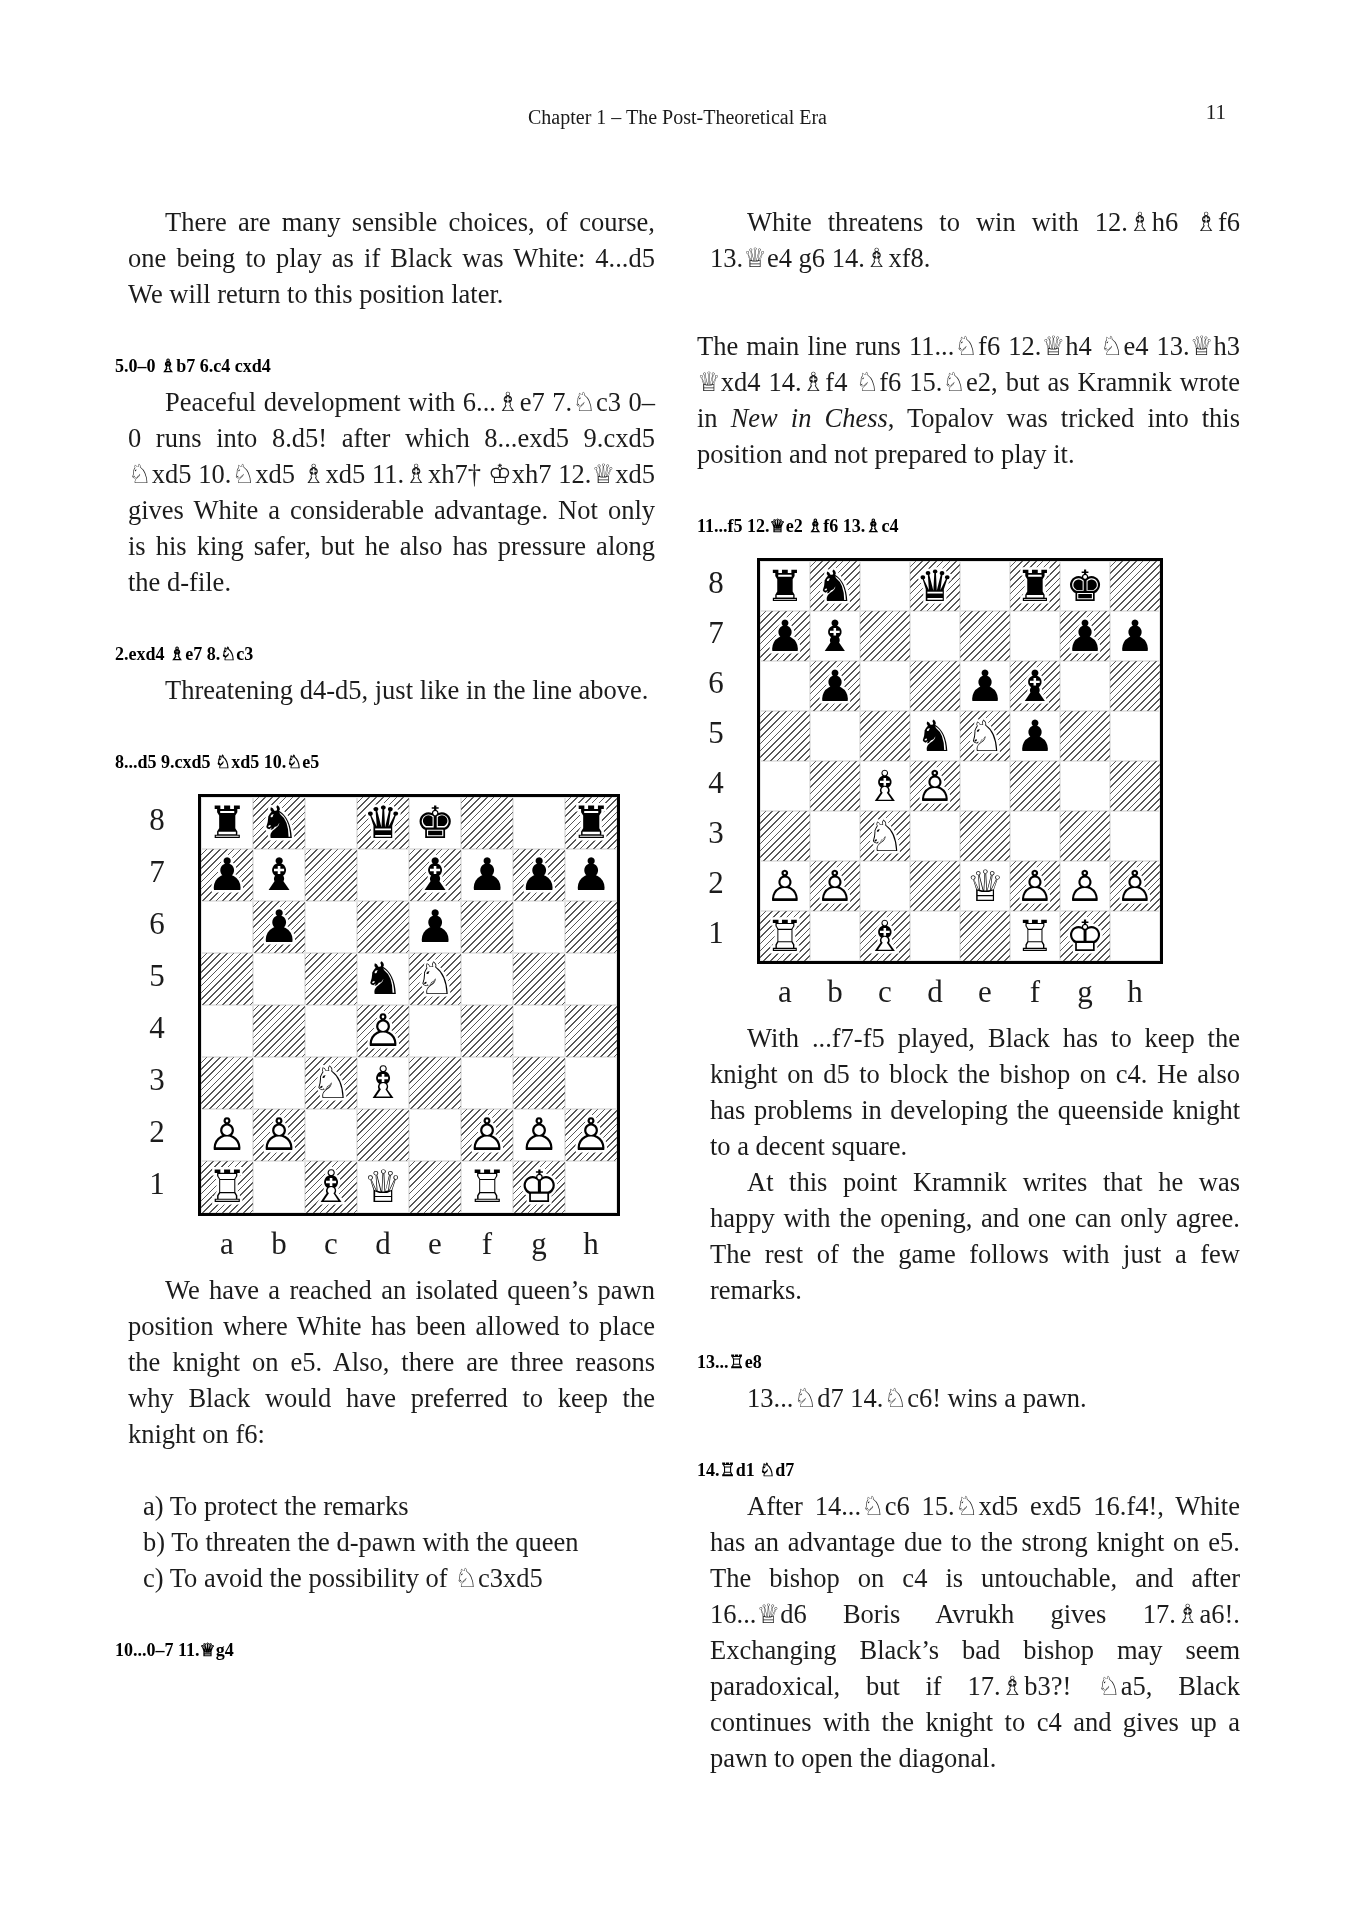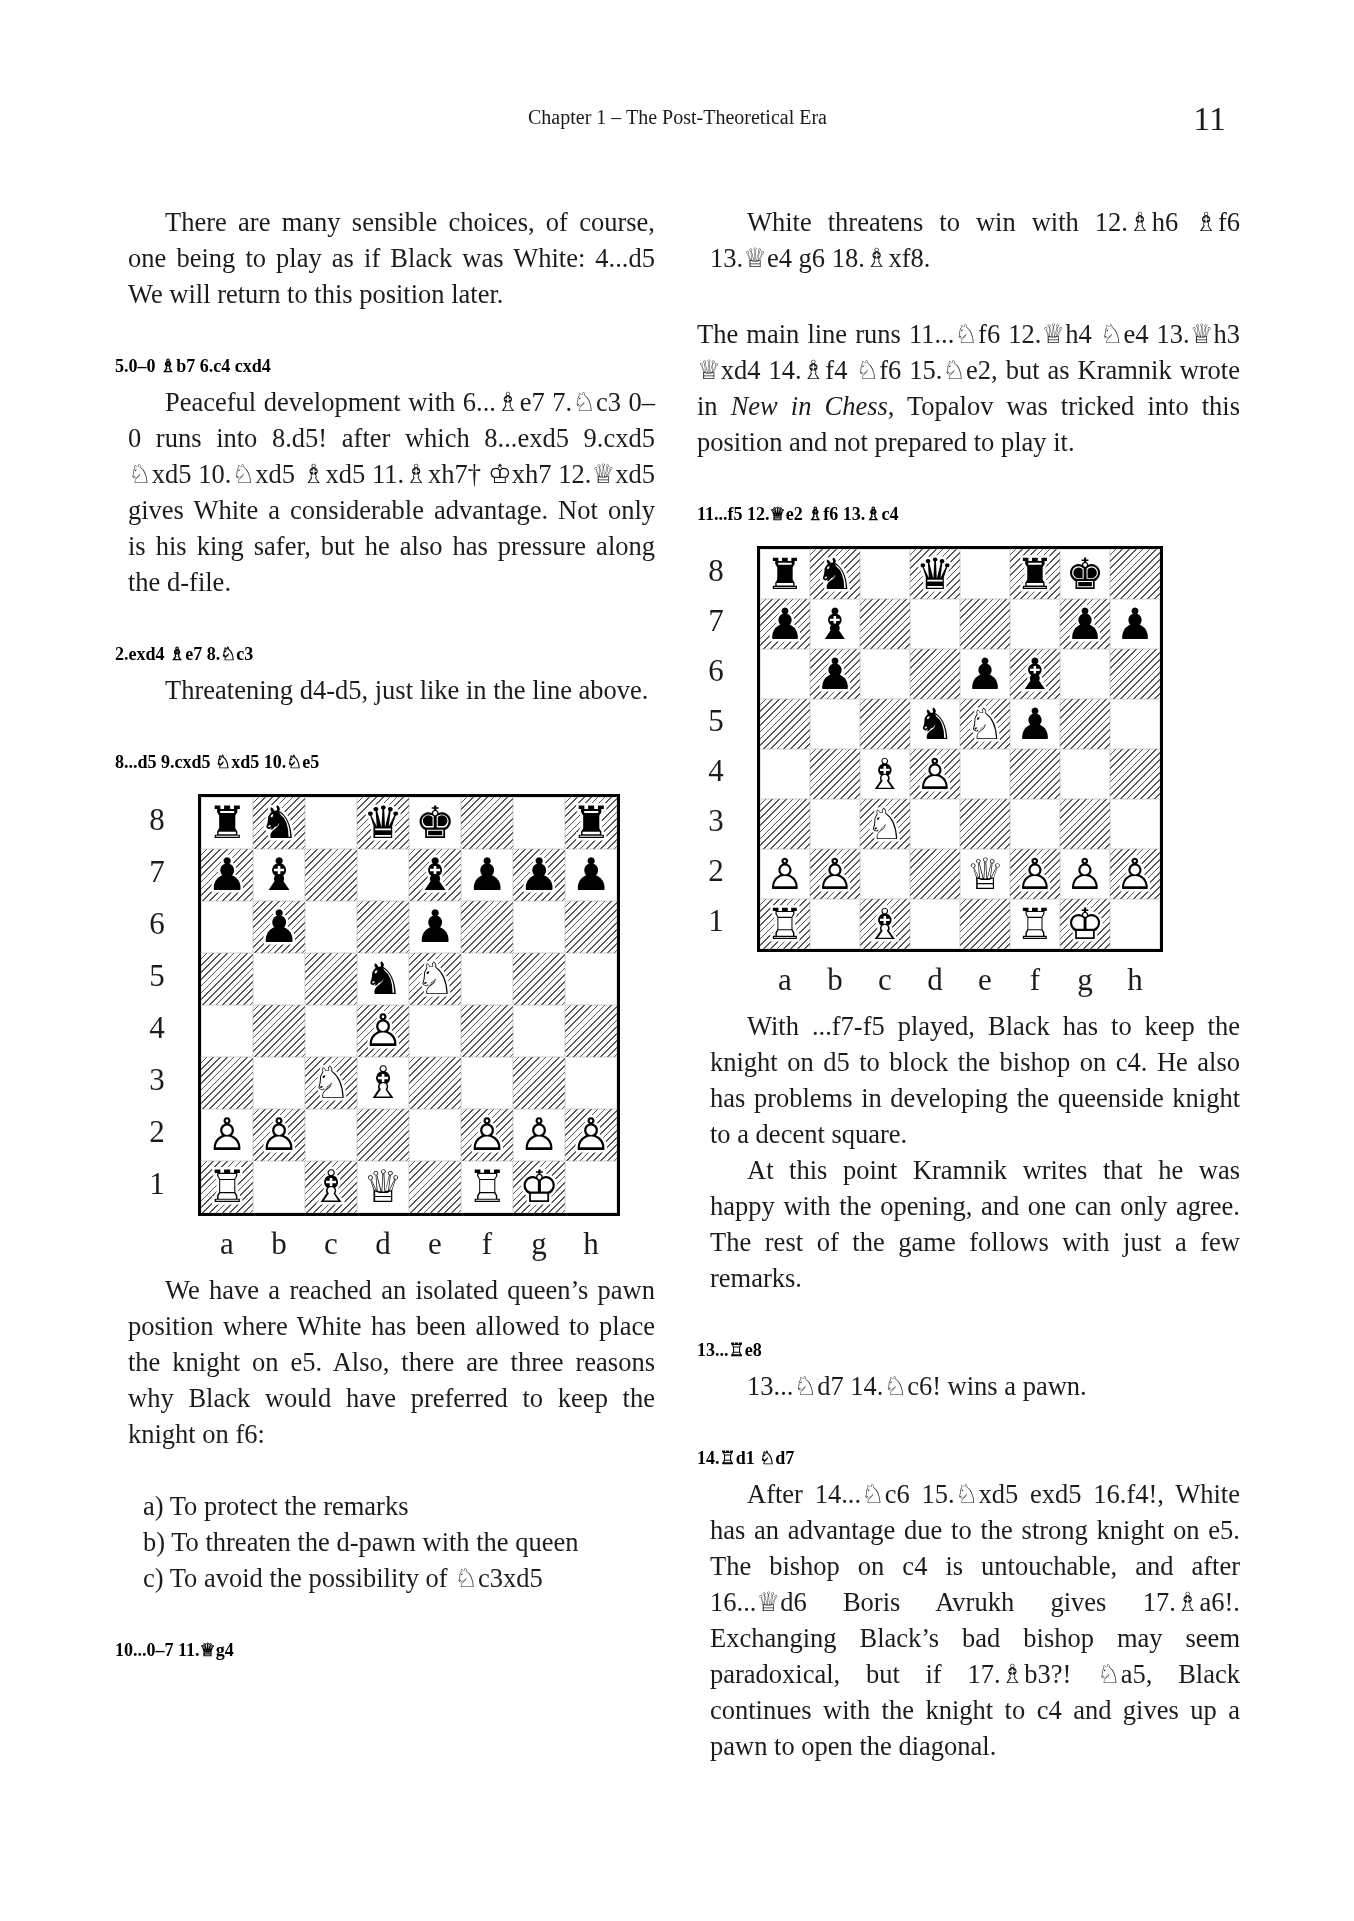--- a/index.html
+++ b/index.html
@@ -3,29 +3,29 @@
 <meta charset="utf-8">
 <style>
   html,body { margin:0; padding:0; }
   body {
     width:1354px; height:1921px; position:relative; background:#ffffff;
     font-family:"Liberation Serif", serif; color:#1c1c1c;
     -webkit-font-smoothing:antialiased;
   }
   .page-header { position:absolute; top:100px; left:115px; width:1125px; }
   .header-title { display:block; text-align:center; font-size:20px; line-height:34px; color:#1a1a1a; }
-  .page-number { position:absolute; right:14px; top:0; font-size:34px; }
+  .page-number { position:absolute; right:14px; top:0; font-size:21px; }
 
   .col { position:absolute; top:204px; font-size:26.5px; line-height:36px; text-align:justify; }
   .col-left  { left:115px; width:540px; }
   .col-right { left:697px; width:543px; }
 
   p { margin:0; }
   p.indent { text-indent:37px;margin-left:13px; }
-  .mt { margin-top:40px; }
+  .mt { margin-top:52px; }
   h3.move { font-weight:bold; font-size:18px; line-height:36px; margin:36px 0 0 0; text-align:left; color:#000; }
   .list { margin-top:36px; padding-left:28px; text-align:left; }
   .list div { line-height:36px; }
 
   
   .diagram { margin-top:14px; margin-bottom:10px; --sq:52px; }
   .diagram.small { --sq:50px; }
   .diagram.offset-l { margin-left:27px; }
   .diagram.offset-r { margin-left:4px; }
   .board-row { display:flex; }
@@ -301,21 +301,21 @@
   <p class="indent">We have a reached an isolated queen’s pawn position where White has been allowed to place the knight on e5. Also, there are three reasons why Black would have preferred to keep the knight on f6:</p>
   <div class="list">
     <div>a) To protect the remarks</div>
     <div>b) To threaten the d-pawn with the queen</div>
     <div>c) To avoid the possibility of ♘c3xd5</div>
   </div>
   <h3 class="move">10...0–7 11.♕g4</h3>
 </div>
 
 <div class="col col-right">
-  <p class="indent">White threatens to win with 12.♗h6 ♗f6 13.♕e4 g6 18.♗xf8.</p>
+  <p class="indent">White threatens to win with 12.♗h6 ♗f6 13.♕e4 g6 14.♗xf8.</p>
   <p class="mt"><span>The main line runs 11...♘f6 12.♕h4 ♘e4 13.♕h3 ♕xd4 14.♗f4 ♘f6 15.♘e2, but as Kramnik wrote in </span><i>New in Chess</i><span>, Topalov was tricked into this position and not prepared to play it.</span></p>
   <h3 class="move">11...f5 12.♕e2 ♗f6 13.♗c4</h3>
 
   <div class="diagram small offset-r">
     <div class="board-row">
       <div class="rank-labels">
           <div>8</div>
           <div>7</div>
           <div>6</div>
           <div>5</div>

